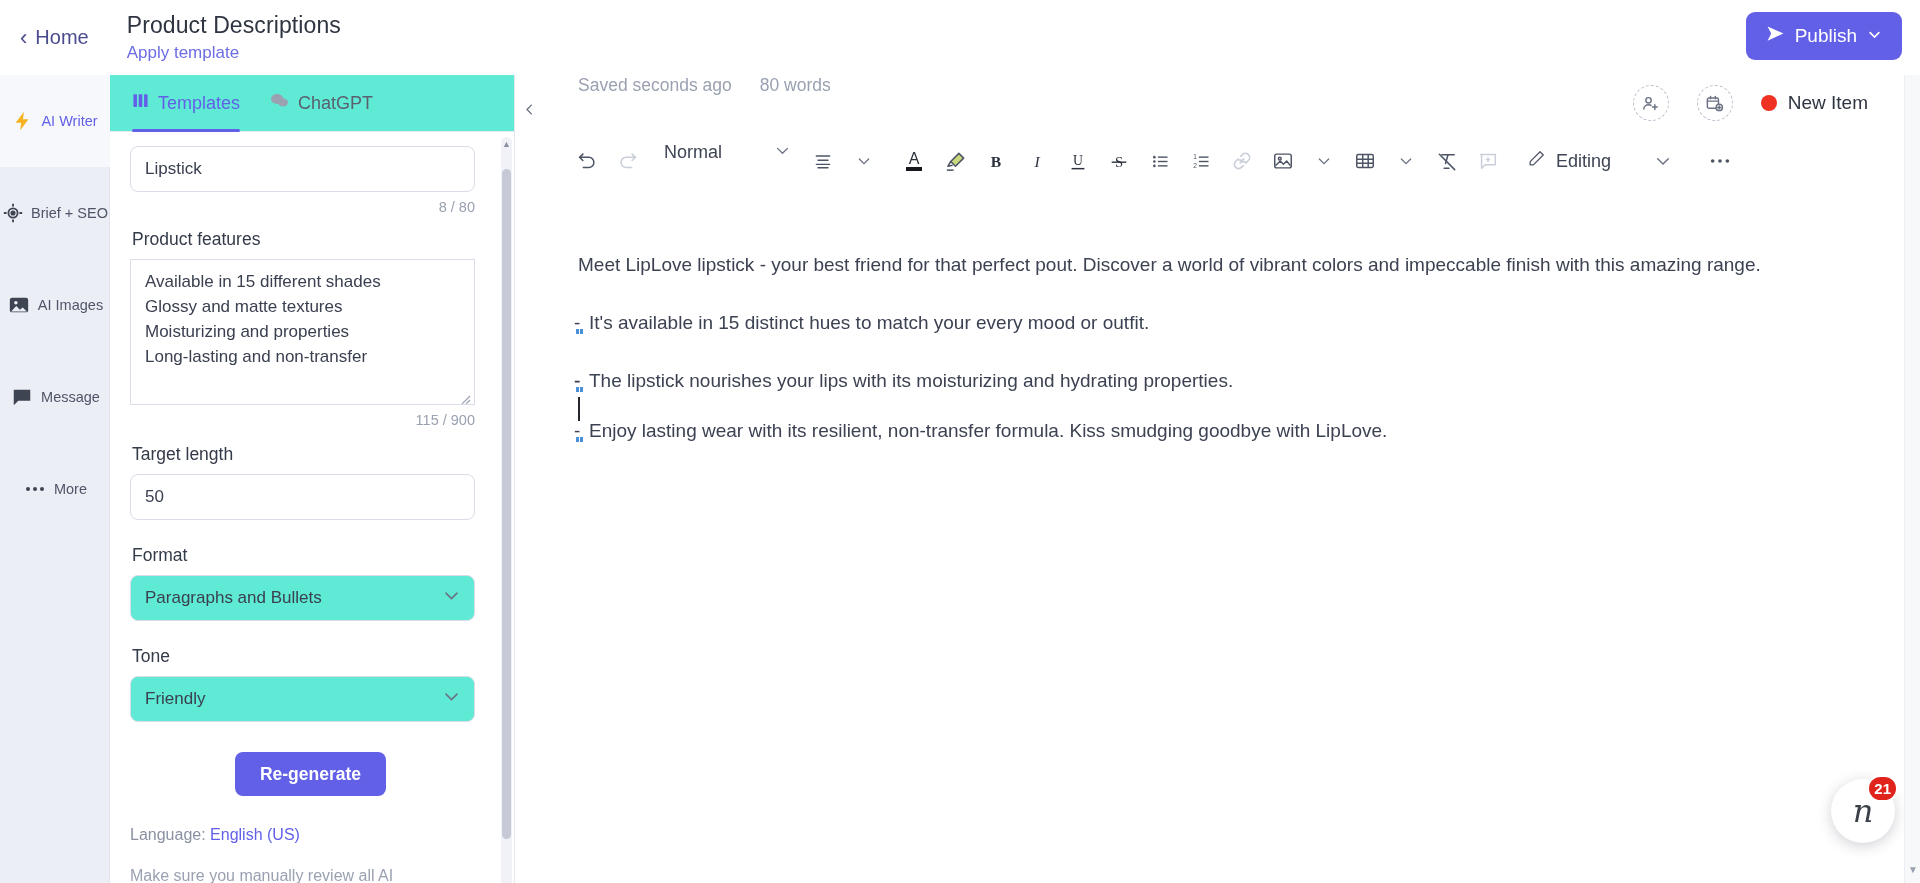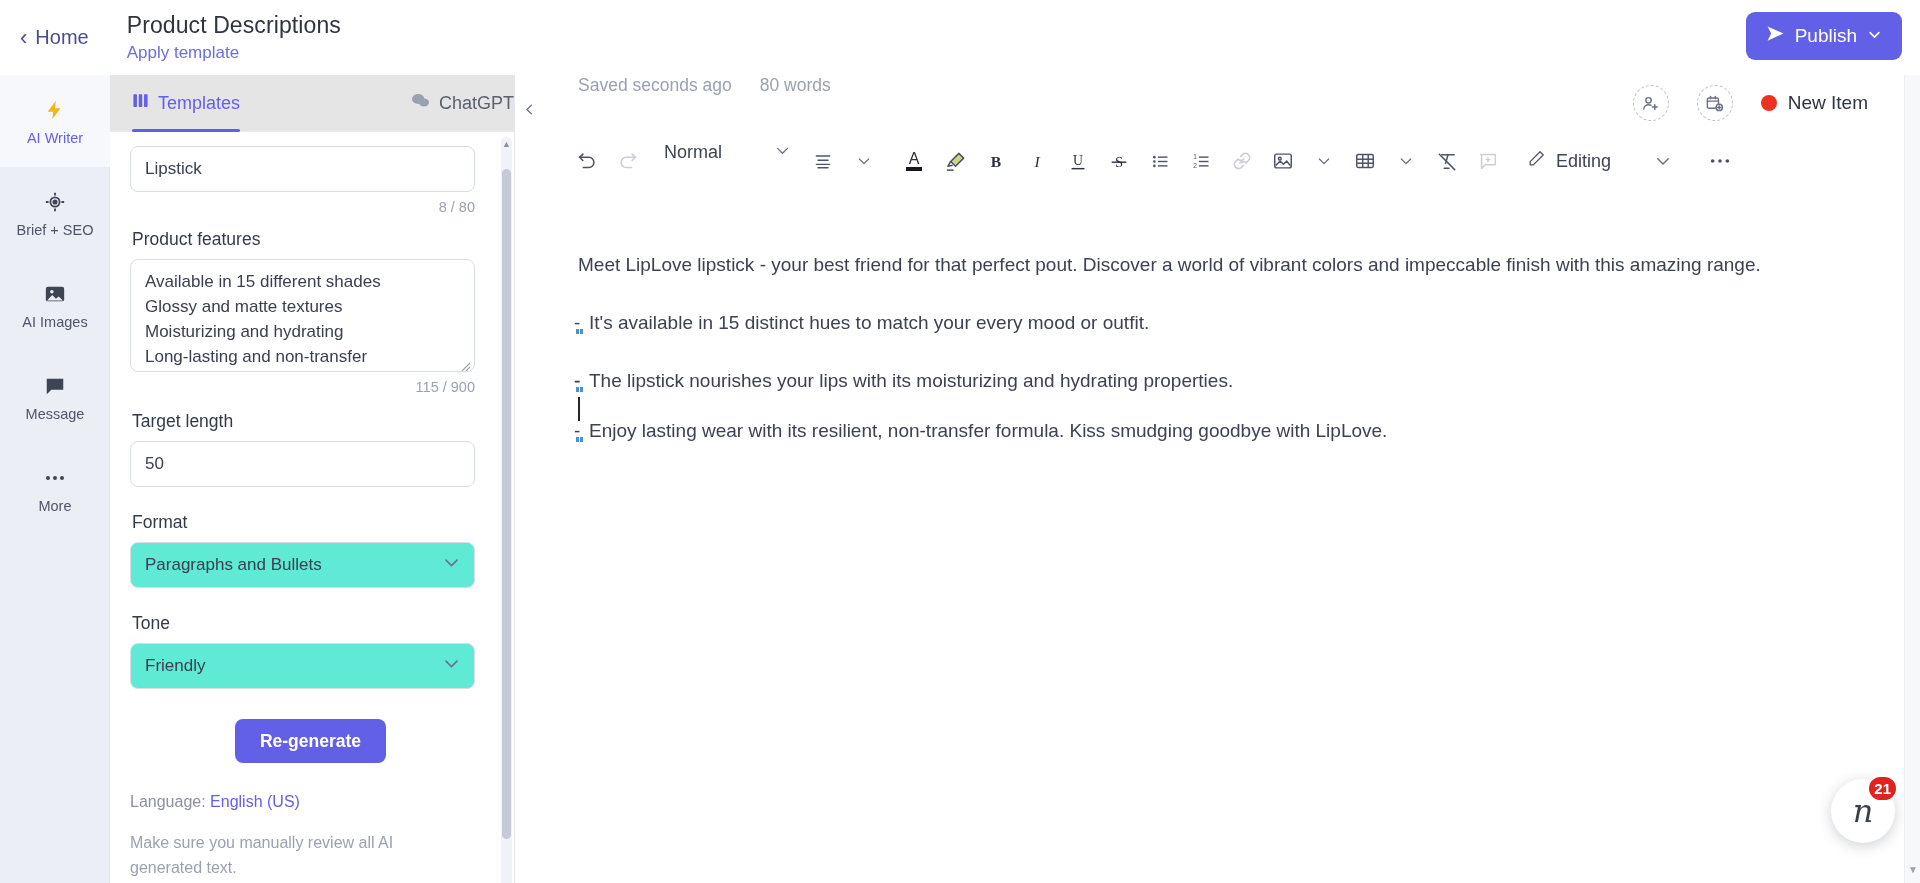--- a/index.html
+++ b/index.html
@@ -47,36 +47,36 @@
       linear-gradient(160deg, #8fa98a 0%, #7e9a86 45%, #5e7e77 100%);
     overflow: hidden; cursor: pointer; flex-shrink: 0;
   }
 
   
   .rail {
     position: absolute; left: 0; top: 75px; width: 110px; height: 808px;
     background: #eceef6; border-right: 1px solid #e0e3ee;
   }
   .rail-item {
-    width: 110px; height: 92px; display: flex; flex-direction: column;
+    width: 110px; height: 92px; display: flex; flex-direction: row;
     align-items: center; justify-content: center; gap: 7px; cursor: pointer;
   }
   .rail-item.active { background: #f7f8fc; }
   .rail-label { font-size: 14.5px; color: #4f5568; }
   .rail-item.active .rail-label { color: #6360e8; }
   .rail-ico { height: 26px; display: flex; align-items: center; justify-content: center; }
 
   
   .panel {
     position: absolute; left: 110px; top: 75px; width: 405px; height: 808px;
     background: #fff; border-right: 1px solid #e3e6ee;
   }
   .tabs {
     display: flex; align-items: center; height: 57px; gap: 30px;
-    padding-left: 22px; border-bottom: 1px solid #e8eaf1; background:#e5e5e5;justify-content:space-between;
+    padding-left: 22px; border-bottom: 1px solid #e8eaf1; background:#5eead4;
   }
   .tab {
     display: flex; align-items: center; gap: 9px; font-size: 18px;
     color: #5a6070; height: 57px; cursor: pointer; position: relative;
   }
   .tab.active { color: #6360e8; }
   .tab.active::after {
     content: ""; position: absolute; left: 0; right: 0; bottom: 0;
     height: 3px; background: #6360e8; border-radius: 2px;
   }
@@ -85,21 +85,21 @@
     padding: 14px 24px 0 20px; overflow: hidden;
   }
   .field-label { font-size: 17.5px; color: #333a48; margin: 0 0 9px 2px; }
   .text-input {
     width: 345px; height: 46px; border: 1px solid #d9dde8; border-radius: 8px;
     background: #fff; padding: 0 14px; font-size: 17px; color: #3a4050;
     display: flex; align-items: center; font-family: "Liberation Sans", sans-serif;
   }
   .counter { width: 345px; text-align: right; font-size: 14.5px; color: #9aa1b1; margin-top: 7px; }
   .textarea-box {
-    width: 345px; height: 113px; border: 1px solid #d9dde8; border-radius: 8px;
+    width: 345px; height: 146px; border: 1px solid #d9dde8; border-radius: 0;
     background: #fff; padding: 9px 14px; position: relative; overflow: hidden;
   }
   .ta-line { font-size: 17px; color: #3a4050; line-height: 25px; }
   .resize-grip {
     position: absolute; right: 3px; bottom: 2px; width: 11px; height: 11px;
   }
   .select-box {
     width: 345px; height: 46px; border: 1px solid #d9dde8; border-radius: 8px;
     background: #5eead4; padding: 0 13px 0 14px; font-size: 17px; color: #3a4050;
     display: flex; align-items: center; justify-content: space-between; cursor: pointer;
@@ -327,21 +327,21 @@
     </div>
 
     <div class="panel-body">
       <div class="text-input">Lipstick</div>
       <div class="counter">8 / 80</div>
 
       <div class="field-label" style="margin-top:14px">Product features</div>
       <div class="textarea-box">
         <div class="ta-line">Available in 15 different shades</div>
         <div class="ta-line">Glossy and matte textures</div>
-        <div class="ta-line">Moisturizing and hydrating</div>
+        <div class="ta-line">Moisturizing and properties</div>
         <div class="ta-line">Long-lasting and non-transfer</div>
         <span class="resize-grip">
           <svg width="11" height="11" viewBox="0 0 11 11" stroke="#9aa1b1" stroke-width="1.1">
               <path d="M10 2L2 10M10 6L6 10"></path>
             </svg>
         </span>
       </div>
       <div class="counter">115 / 900</div>
 
       <div class="field-label" style="margin-top:16px">Target length</div>

